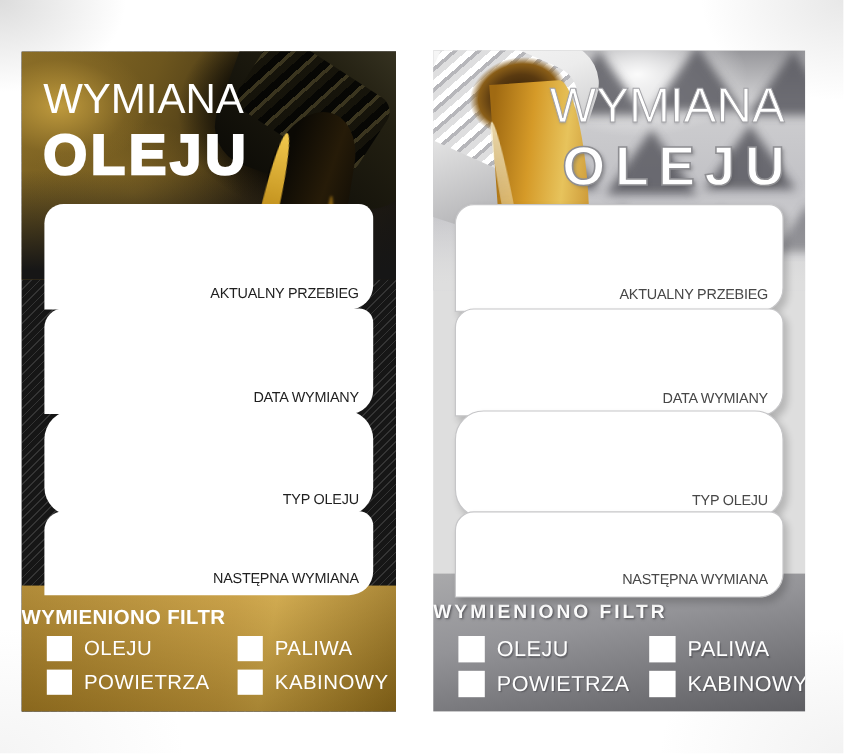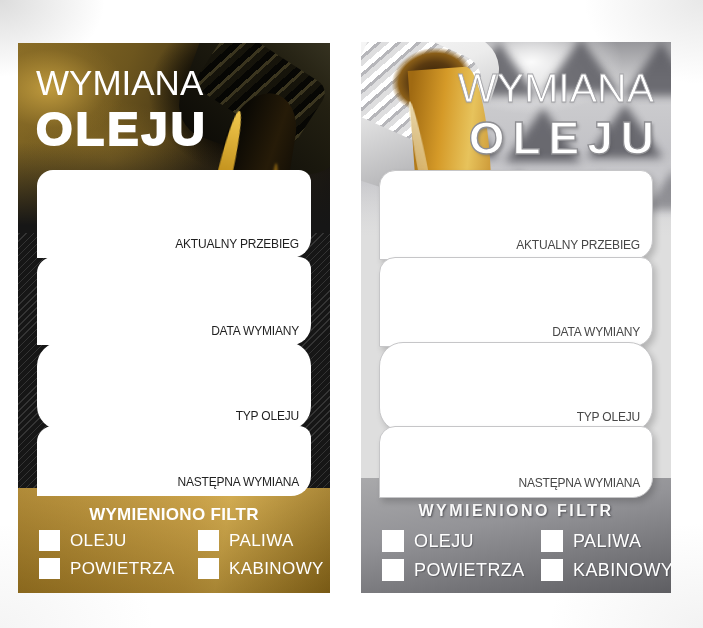--- a/index.html
+++ b/index.html
@@ -145,21 +145,21 @@
     position:absolute;left:0;top:445px;width:100%;height:105px;z-index:2;
     background:
       linear-gradient(to bottom, rgba(255,255,255,.10), rgba(0,0,0,.20)),
       linear-gradient(100deg,#a87e22 0%,#c89b38 55%,#d0a540 65%,#96701a 100%);
   }
   .panelR{
     position:absolute;left:0;top:436px;width:100%;height:115px;z-index:2;
     background:linear-gradient(170deg,#a9a9ab 0%,#939397 40%,#5e5e62 100%);
   }
   .phead{
-    position:absolute;left:0;width:100%;text-align:center;color:#ffffff;
+    position:absolute;left:0;width:100%;color:#ffffff;
     font-weight:700;white-space:nowrap;
   }
   .panelL .phead{top:17px;font-size:17px;letter-spacing:.3px;}
   .panelR .phead{
     top:24px;font-size:16px;letter-spacing:2.5px;color:#fbfbfb;
     text-shadow:1px 1px 2px rgba(60,60,65,.8);
   }
   .cbgrid{
     position:absolute;display:grid;grid-template-columns:159px 1fr;row-gap:7px;
   }

